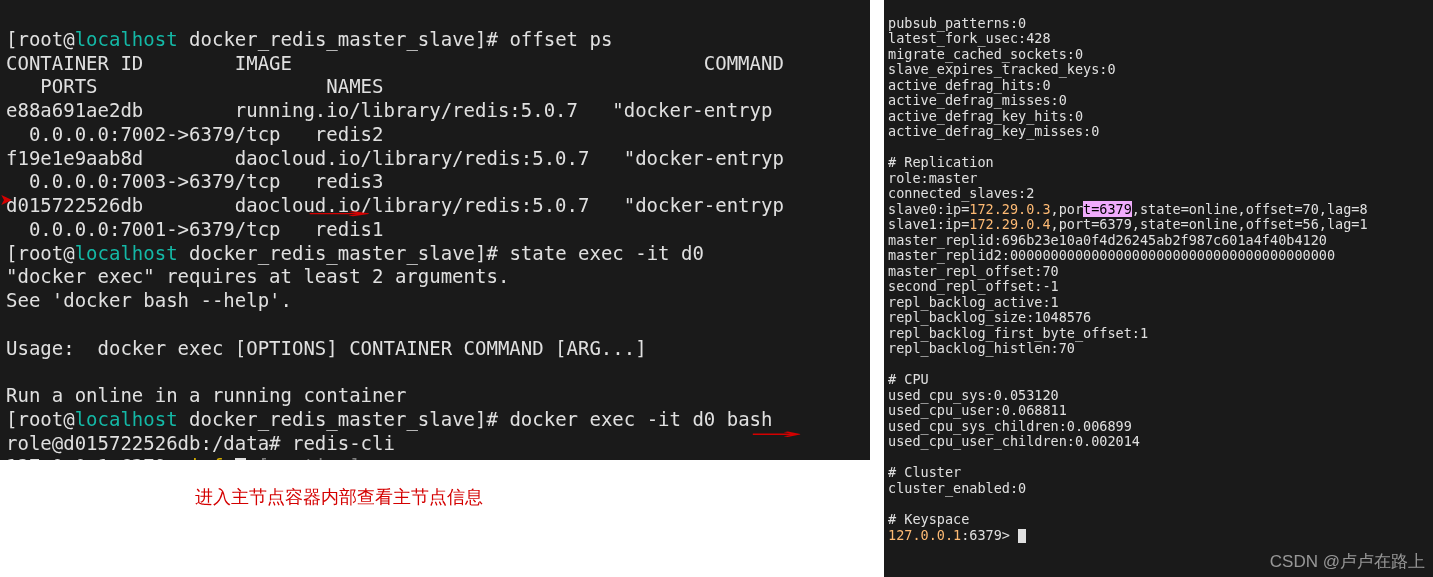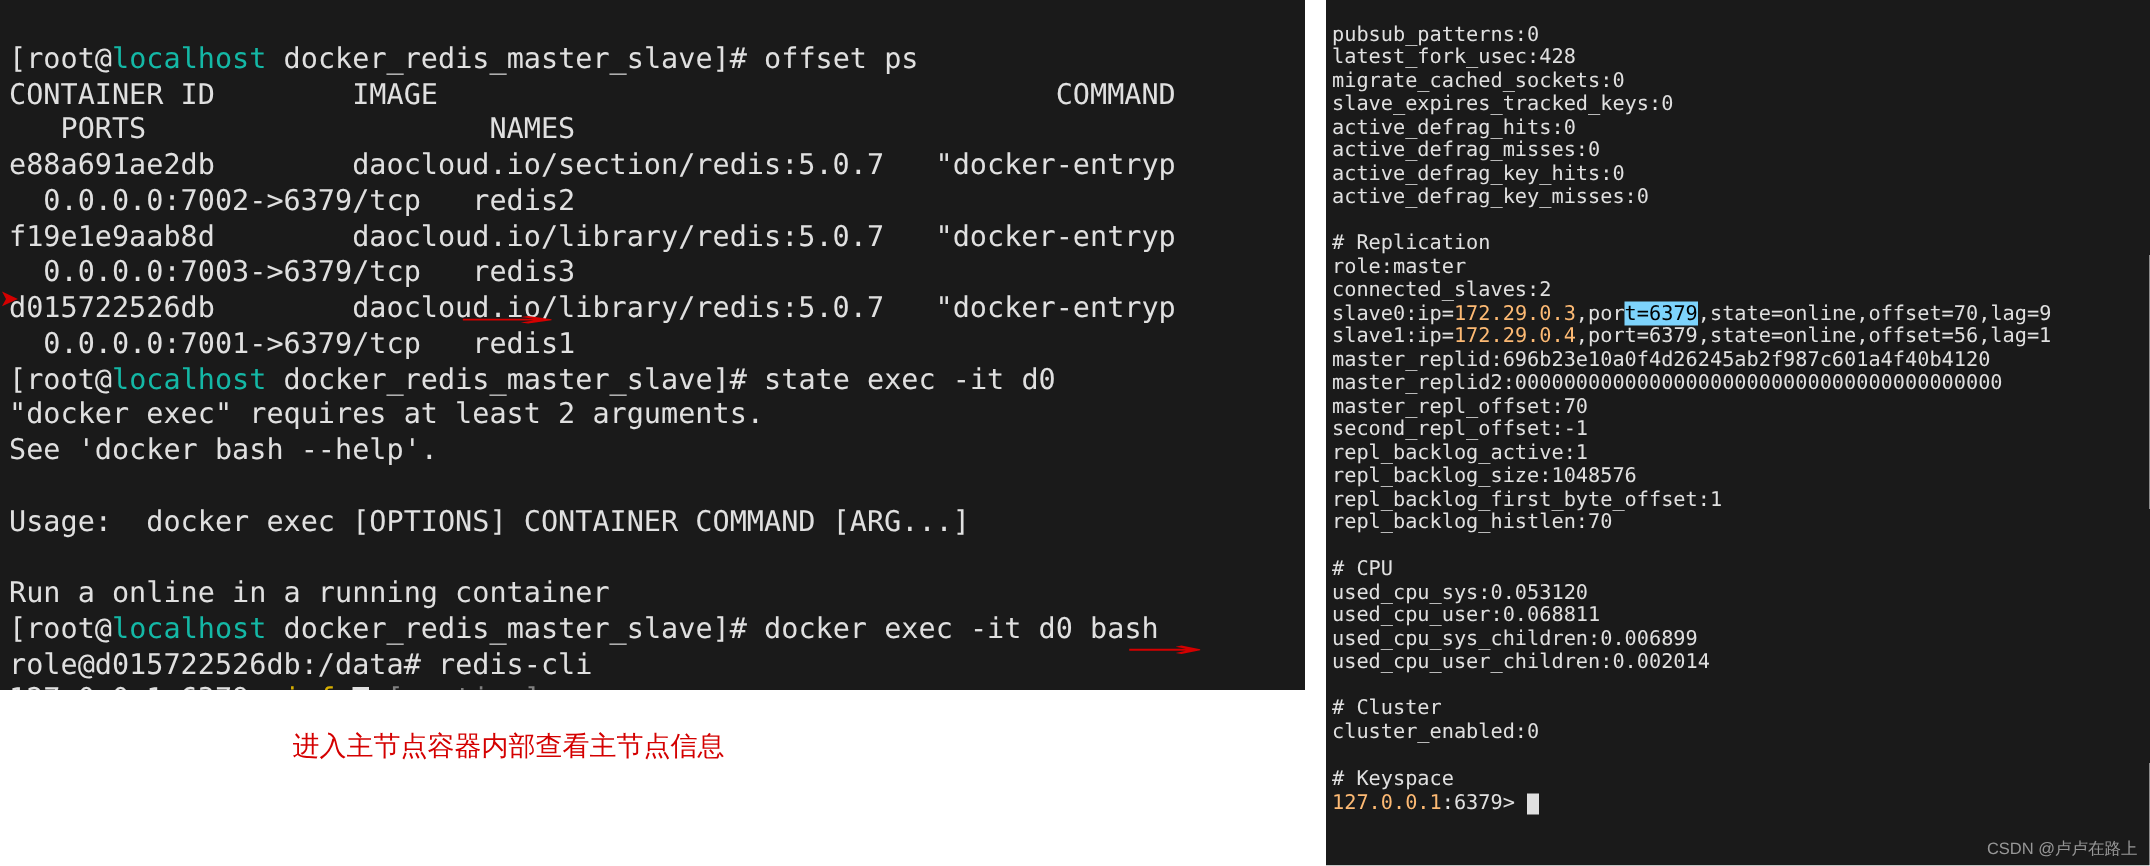--- a/index.html
+++ b/index.html
@@ -44,21 +44,21 @@
   .yel  { color: #d7af00; }
   .grey { color: #808080; }
   .cursor {
     background: #e0e0e0;
     color: #1a1a1a;
     display: inline-block;
     width: 0.6em;
     height: 1em;
     vertical-align: text-bottom;
   }
-  .hl { background: #7dd3fc; color: #000; text-align: right; }
+  .hl { background: #f0abfc; color: #000; text-align: right; }
   .arrow1 {
     position: absolute;
     left: 0px;
     top: 188px;
     color: #d40000;
     font-size: 22px;
     pointer-events: none;
   }
   .arrow2 {
     position: absolute;
@@ -87,32 +87,32 @@
     color: #d40000;
     font-family: Liberation Serif, serif;
     font-size: 18px;
   }
   .watermark {
     position: absolute;
     right: 8px;
     bottom: 4px;
     color: #cccccc;
     font-family: sans-serif;
-    font-size: 11px;
+    font-size: 17px;
     opacity: 0.7;
   }
 </style>
 </head>
 <body>
 
 <div class="left-term">
 <span>[<span>root</span><span>@</span><span class="host">localhost</span><span> docker_redis_master_slave</span><span>]# </span><span>offset ps</span></span>
 <span>CONTAINER ID        IMAGE                                    COMMAND</span>
 <span>   PORTS                    NAMES</span>
-<span>e88a691ae2db        daocloud.io/section/redis:5.0.7   "docker-entryp</span>
+<span>e88a691ae2db        running.io/library/redis:5.0.7   "docker-entryp</span>
 <span>  0.0.0.0:7002-&gt;6379/tcp   redis2</span>
 <span>f19e1e9aab8d        daocloud.io/library/redis:5.0.7   "docker-entryp</span>
 <span>  0.0.0.0:7003-&gt;6379/tcp   redis3</span>
 <span>d015722526db        daocloud.io/library/redis:5.0.7   "docker-entryp</span>
 <span>  0.0.0.0:7001-&gt;6379/tcp   redis1</span>
 <span>[<span>root</span><span>@</span><span class="host">localhost</span><span> docker_redis_master_slave</span><span>]# </span><span>state exec -it d0</span></span>
 <span>"docker exec" requires at least 2 arguments.</span>
 <span>See 'docker bash --help'.</span>
 
 <span>Usage:  docker exec [OPTIONS] CONTAINER COMMAND [ARG...]</span>
@@ -129,21 +129,21 @@
 migrate_cached_sockets:0
 slave_expires_tracked_keys:0
 active_defrag_hits:0
 active_defrag_misses:0
 active_defrag_key_hits:0
 active_defrag_key_misses:0
 
 # Replication
 role:master
 connected_slaves:2</span>
-<span><span>slave0:ip=</span><span class="ip">172.29.0.3</span><span>,por</span><span class="hl">t=6379</span><span>,state=online,offset=70,lag=9</span></span>
+<span><span>slave0:ip=</span><span class="ip">172.29.0.3</span><span>,por</span><span class="hl">t=6379</span><span>,state=online,offset=70,lag=8</span></span>
 <span><span>slave1:ip=</span><span class="ip">172.29.0.4</span><span>,port=6379,state=online,offset=56,lag=1</span></span>
 <span id="right-mid">master_replid:696b23e10a0f4d26245ab2f987c601a4f40b4120
 master_replid2:0000000000000000000000000000000000000000
 master_repl_offset:70
 second_repl_offset:-1
 repl_backlog_active:1
 repl_backlog_size:1048576
 repl_backlog_first_byte_offset:1
 repl_backlog_histlen:70
 

